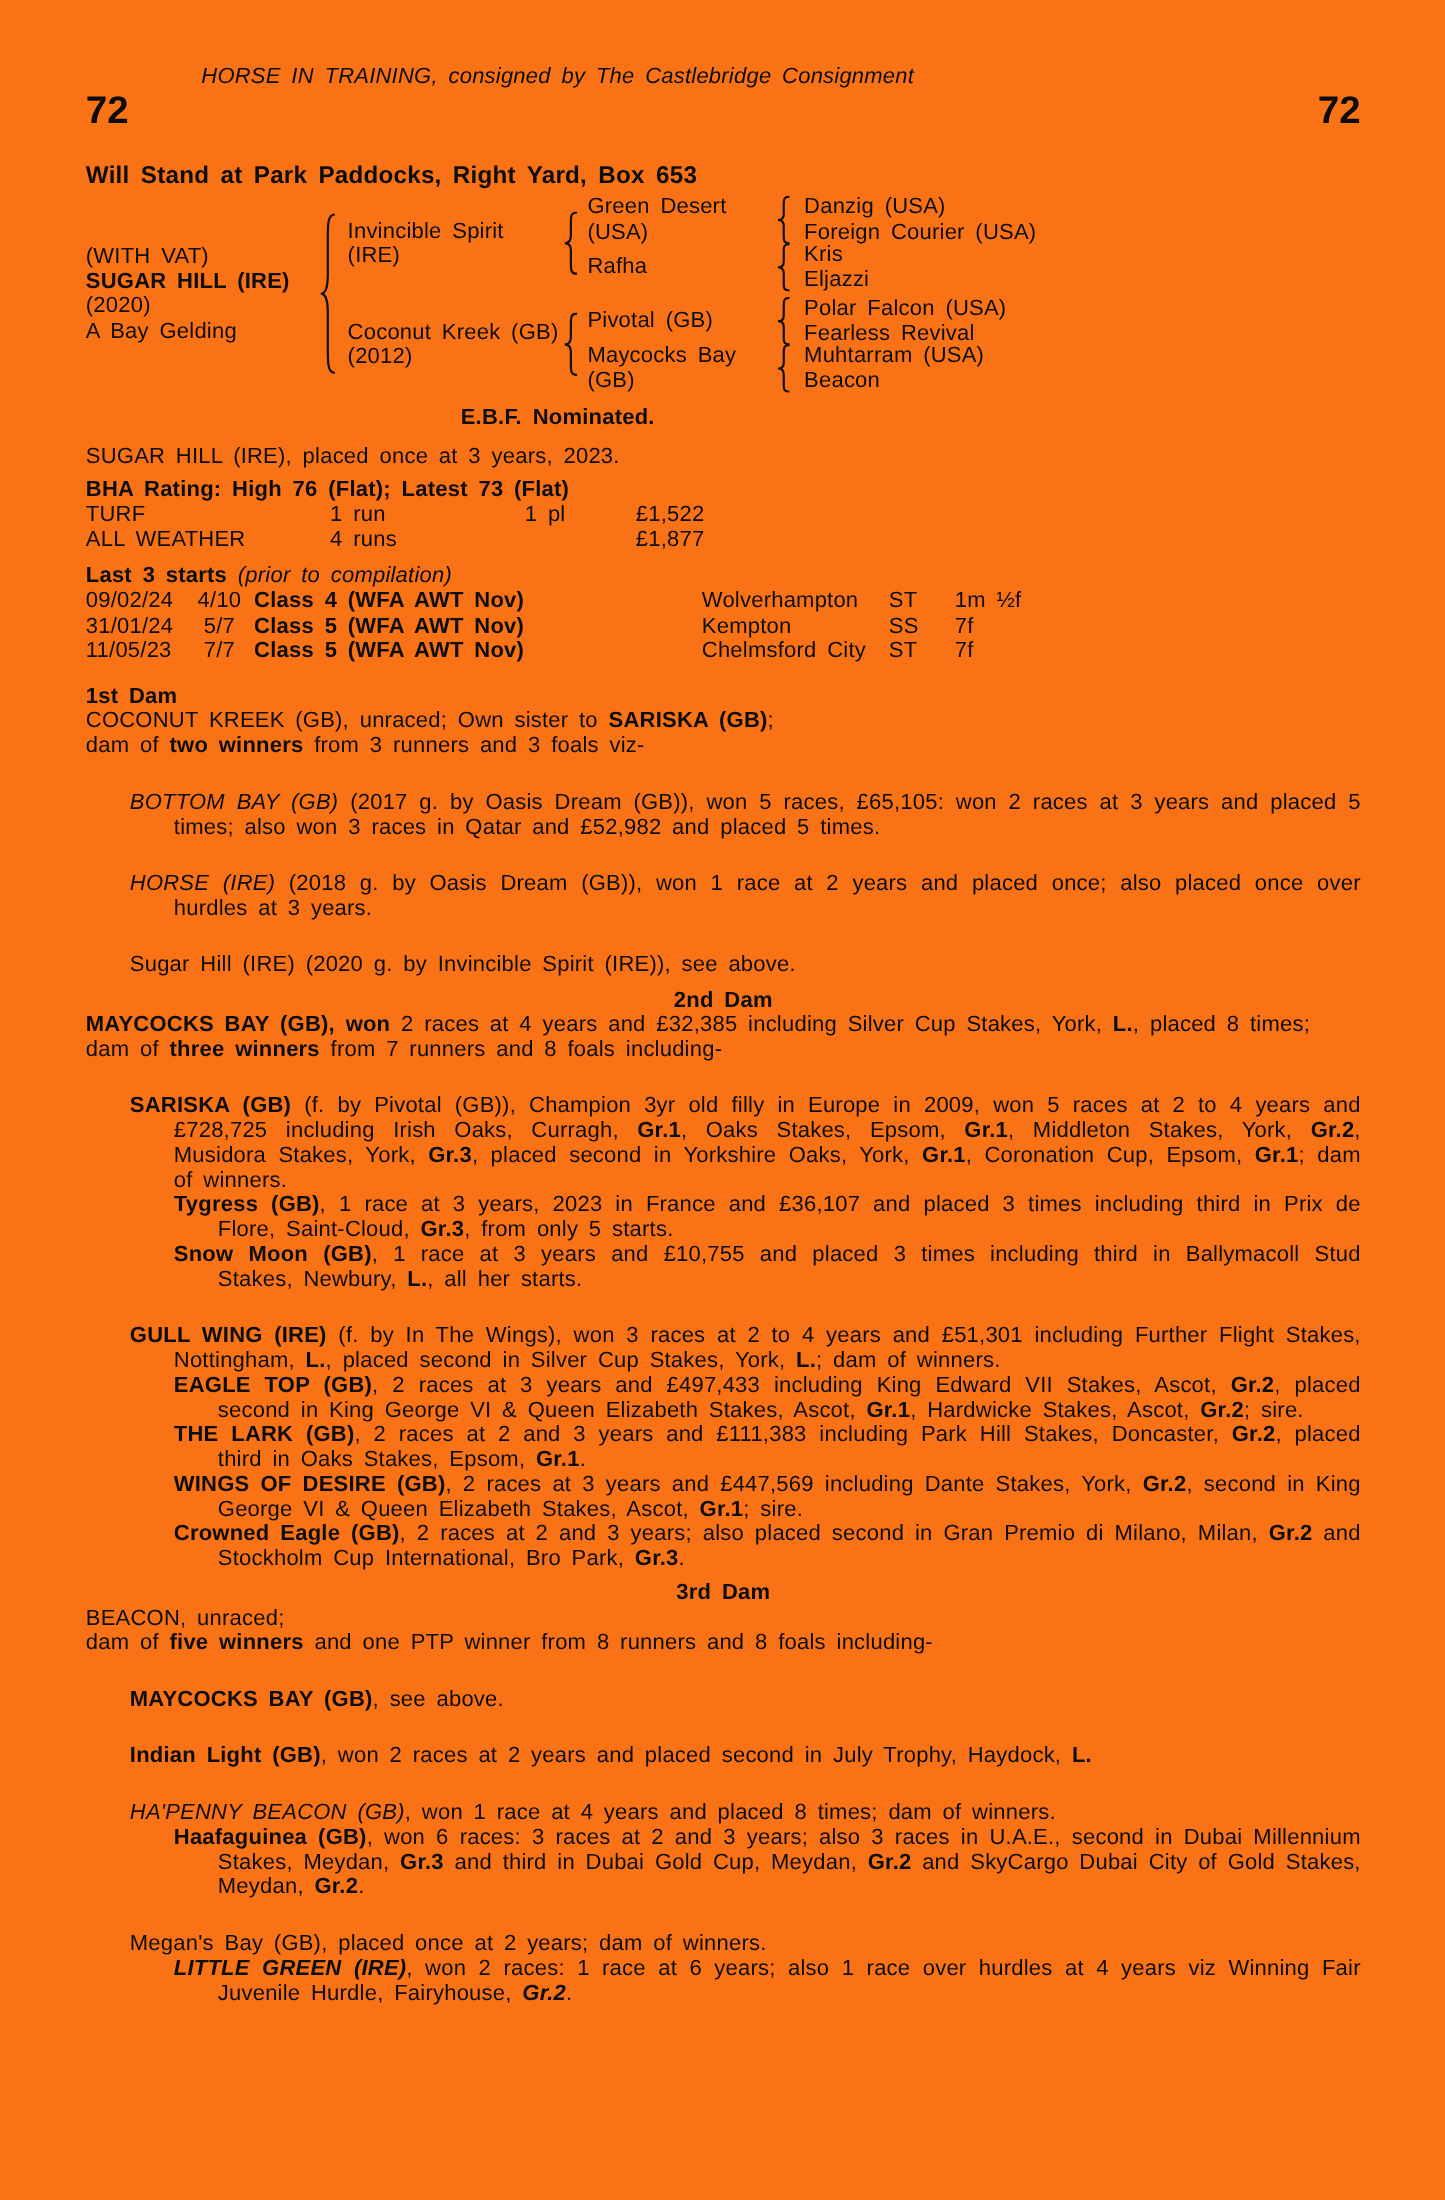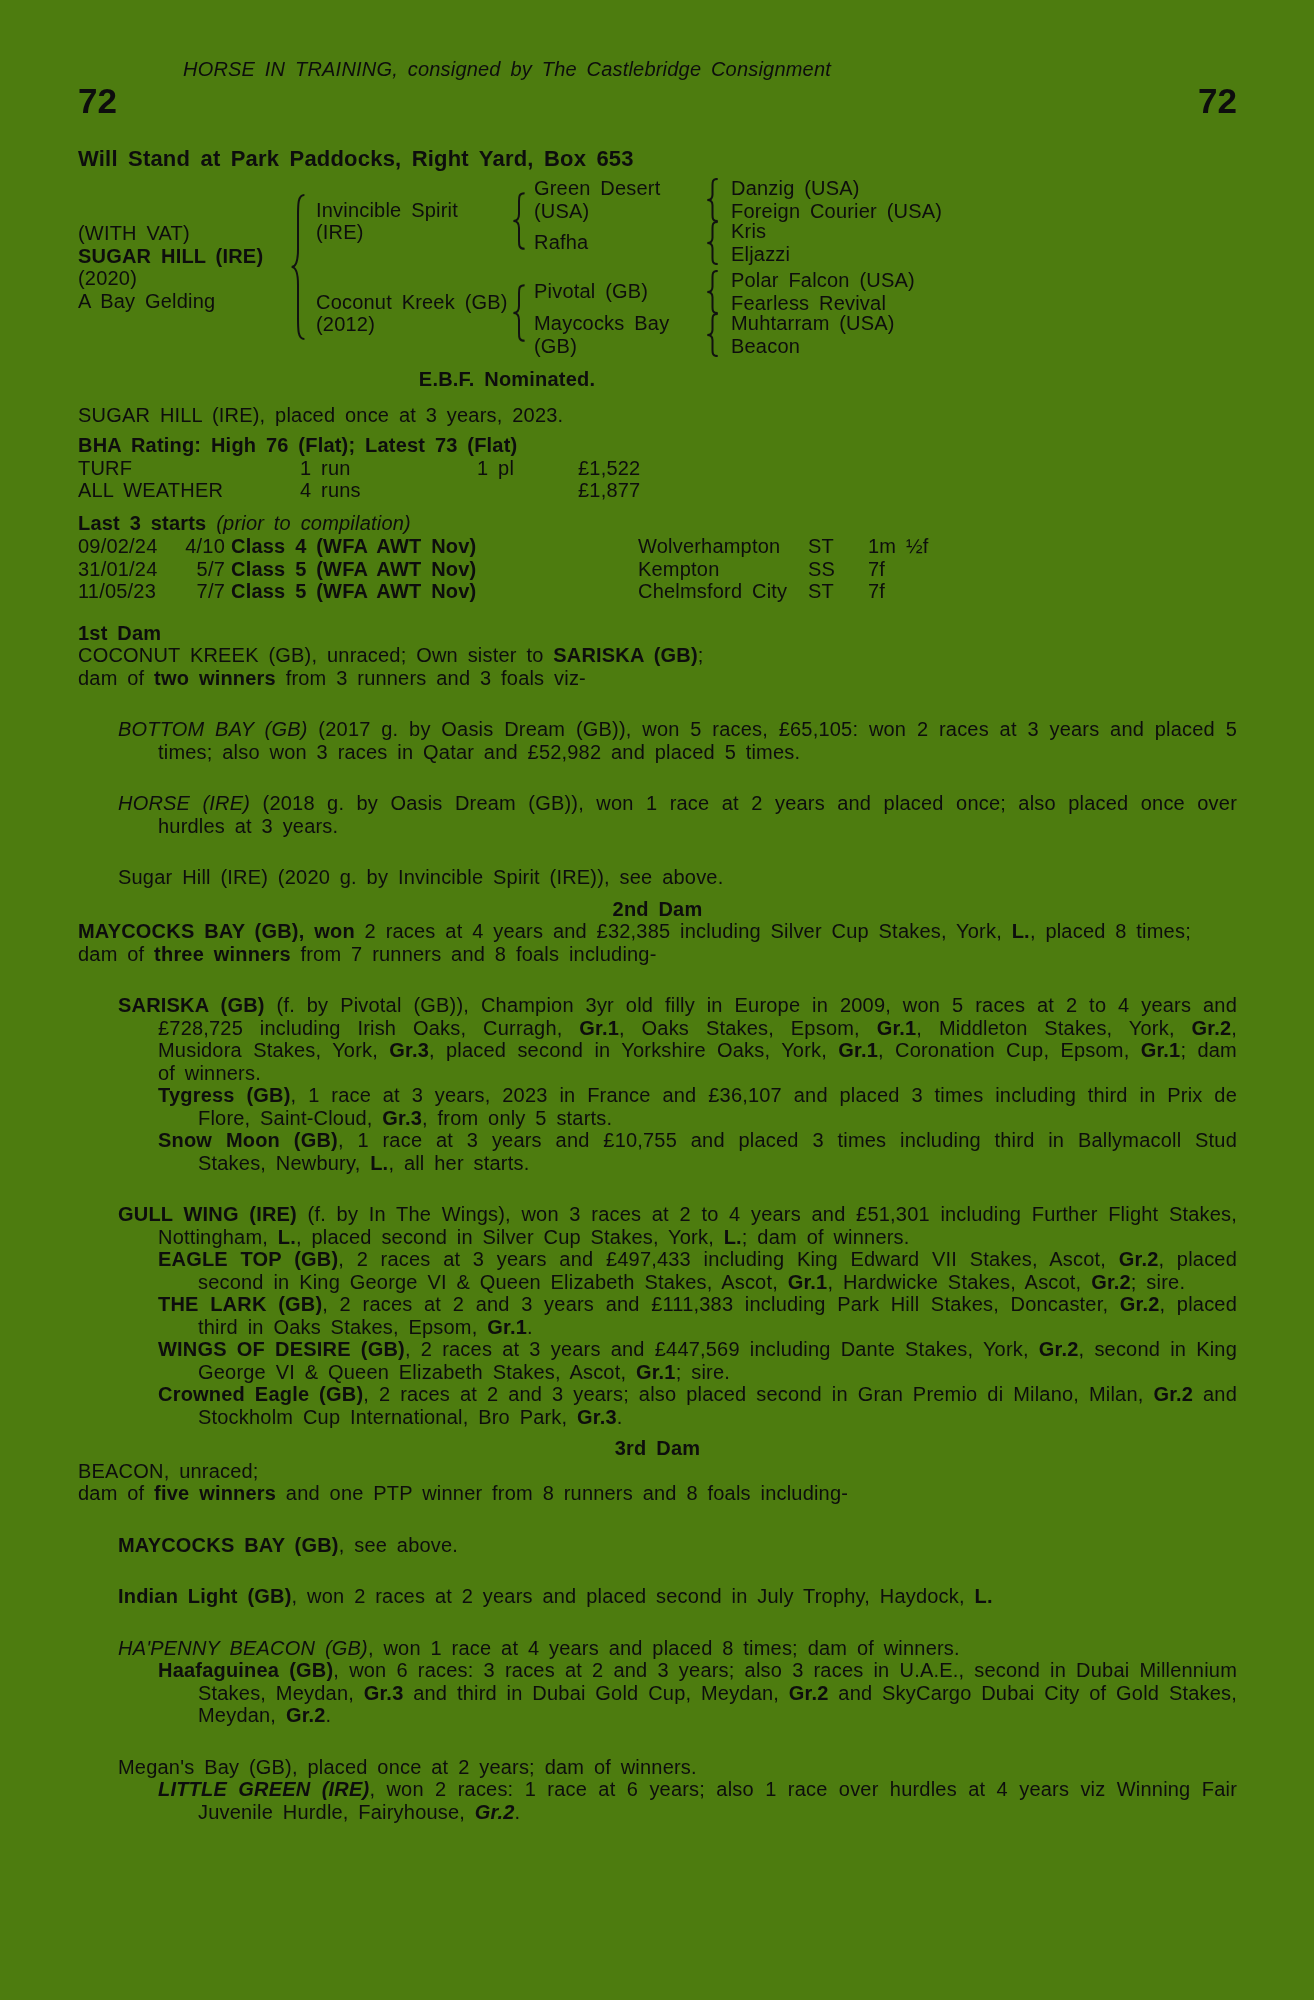--- a/index.html
+++ b/index.html
@@ -3,21 +3,21 @@
 <meta charset="utf-8">
 <style>
   * { margin: 0; padding: 0; box-sizing: border-box; }
   html, body { background: #e8e8e8; }
   body { font-family: "Liberation Sans", sans-serif; }
   .sheet {
     position: relative;
     width: 1314px;
     height: 2000px;
     margin: 0 auto;
-    background: #4d7c0f;
+    background: #f97316;
     color: #0d0d0d;
     font-size: 20px;
     line-height: 22.5px;
     letter-spacing: 0.2px;
     word-spacing: 4px;
     padding: 58px 77px 0 78px;
     overflow: hidden;
   }
   .b { font-weight: bold; }
   .i { font-style: italic; }
@@ -46,21 +46,21 @@
   .gen2 { width: 172px; }
   .gen3 > div { line-height: 22.5px; }
 
   .ebf { font-weight: bold; margin-top: 12px; }
   .summary { margin-top: 13px; }
 
   .heading-line { margin-top: 8px; }
   .rating-grid { display: grid; grid-template-columns: 222px 177px 101px 1fr; }
   .races-grid { display: grid; grid-template-columns: 96px 51px 413px 170px 60px auto; margin-top: 1px; }
   .races-grid .cls { padding-left: 6px; font-weight: bold; }
-  .races-grid .pos { text-align: right; }
+  .races-grid .pos { text-align: center; }
   .row-contents { display: contents; }
 
   .dam-heading { font-weight: bold; margin-top: 19px; }
   .dam-heading.gap { margin-top: 9px; text-align: center; }
   .para { text-align: justify; }
   .p0 { padding-left: 80px; text-indent: -80px; }
   .p1 { padding-left: 80px; text-indent: -40px; margin-top: 29px; }
   .p2 { padding-left: 120px; text-indent: -40px; }
 </style>
 </head>

